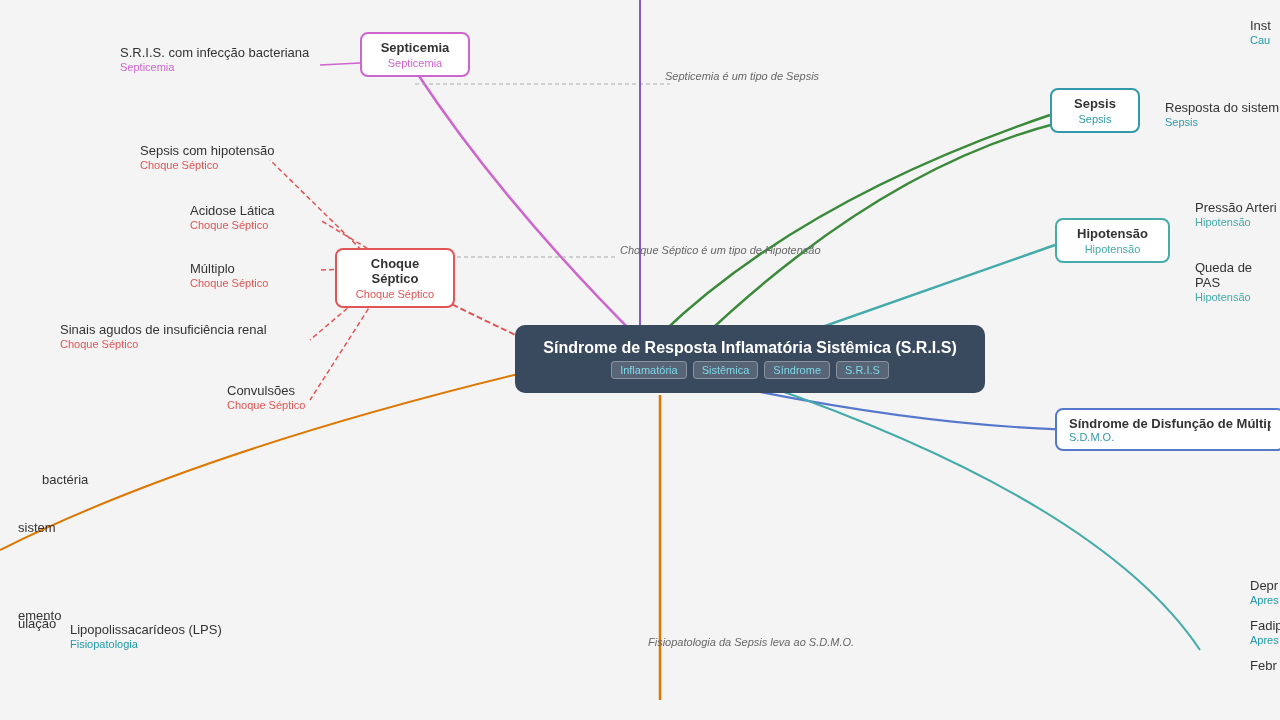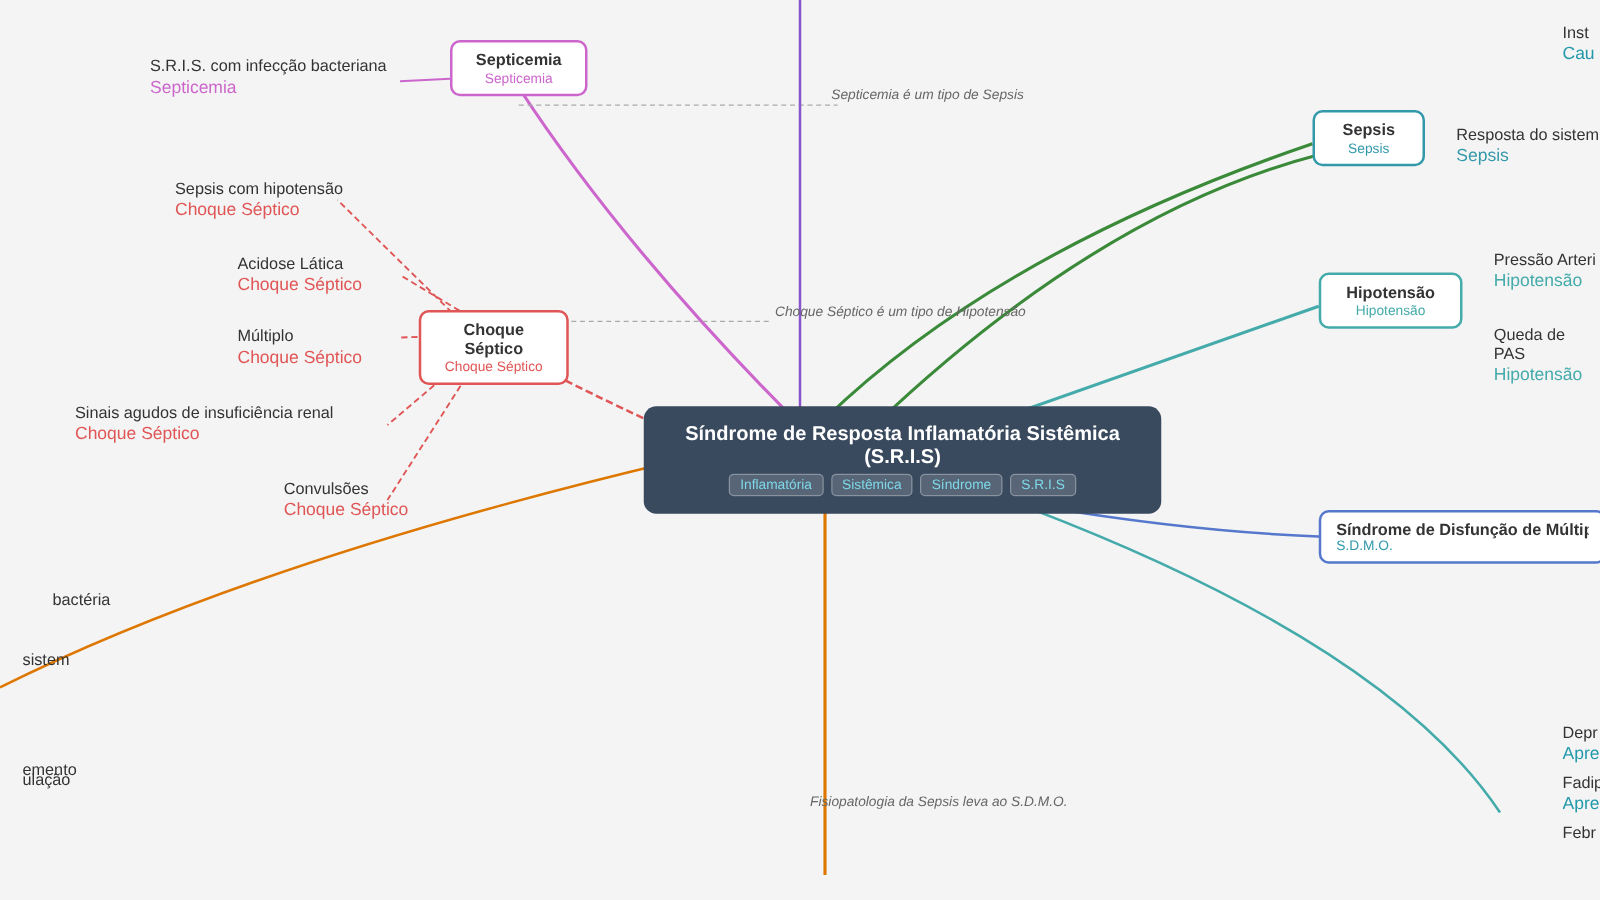--- a/index.html
+++ b/index.html
@@ -40,21 +40,21 @@
       margin-top: 2px;
     }
     
     .node-center {
       background: #3a4a5e;
       color: #fff;
       border-radius: 10px;
       padding: 14px 20px;
       font-size: 16px;
       font-weight: 700;
-      width: 414px;
+      width: 470px;
       text-align: center;
       left: 515px;
       top: 325px;
     }
     .node-center .tags {
       margin-top: 4px;
       display: flex;
       gap: 6px;
       justify-content: center;
     }
@@ -108,21 +108,21 @@
     }
     .node-hipotensao .node-label { color: #44aaaa; }
 
     
     .text-node {
       position: absolute;
       font-size: 13px;
       color: #333;
     }
     .text-node .sub {
-      font-size: 14px;
+      font-size: 11px;
       margin-top: 1px;
     }
     
     .relation-label {
       position: absolute;
       font-size: 11px;
       color: #666;
       font-style: italic;
       pointer-events: none;
       text-align: right;
@@ -236,20 +236,24 @@
   </div>
 
   <div class="text-node" style="left:18px;top:568px;margin-top:40px;">
     <div>emento</div>
   </div>
 
   <div class="text-node" style="left:18px;top:616px;">
     <div>ulação</div>
   </div>
 
+  <div class="text-node" style="left:70px;top:622px;">
+    <div>Lipopolissacarídeos (LPS)</div>
+    <div class="sub" style="color:#2299aa;">Fisiopatologia</div>
+  </div>
 
   <div class="text-node" style="left:1165px;top:100px;max-width:120px;overflow:hidden;">
     <div>Resposta do sistem</div>
     <div class="sub" style="color:#3399aa;">Sepsis</div>
   </div>
 
   <div class="text-node" style="left:1195px;top:200px;max-width:90px;overflow:hidden;">
     <div>Pressão Arteri</div>
     <div class="sub" style="color:#44aaaa;">Hipotensão</div>
   </div>

